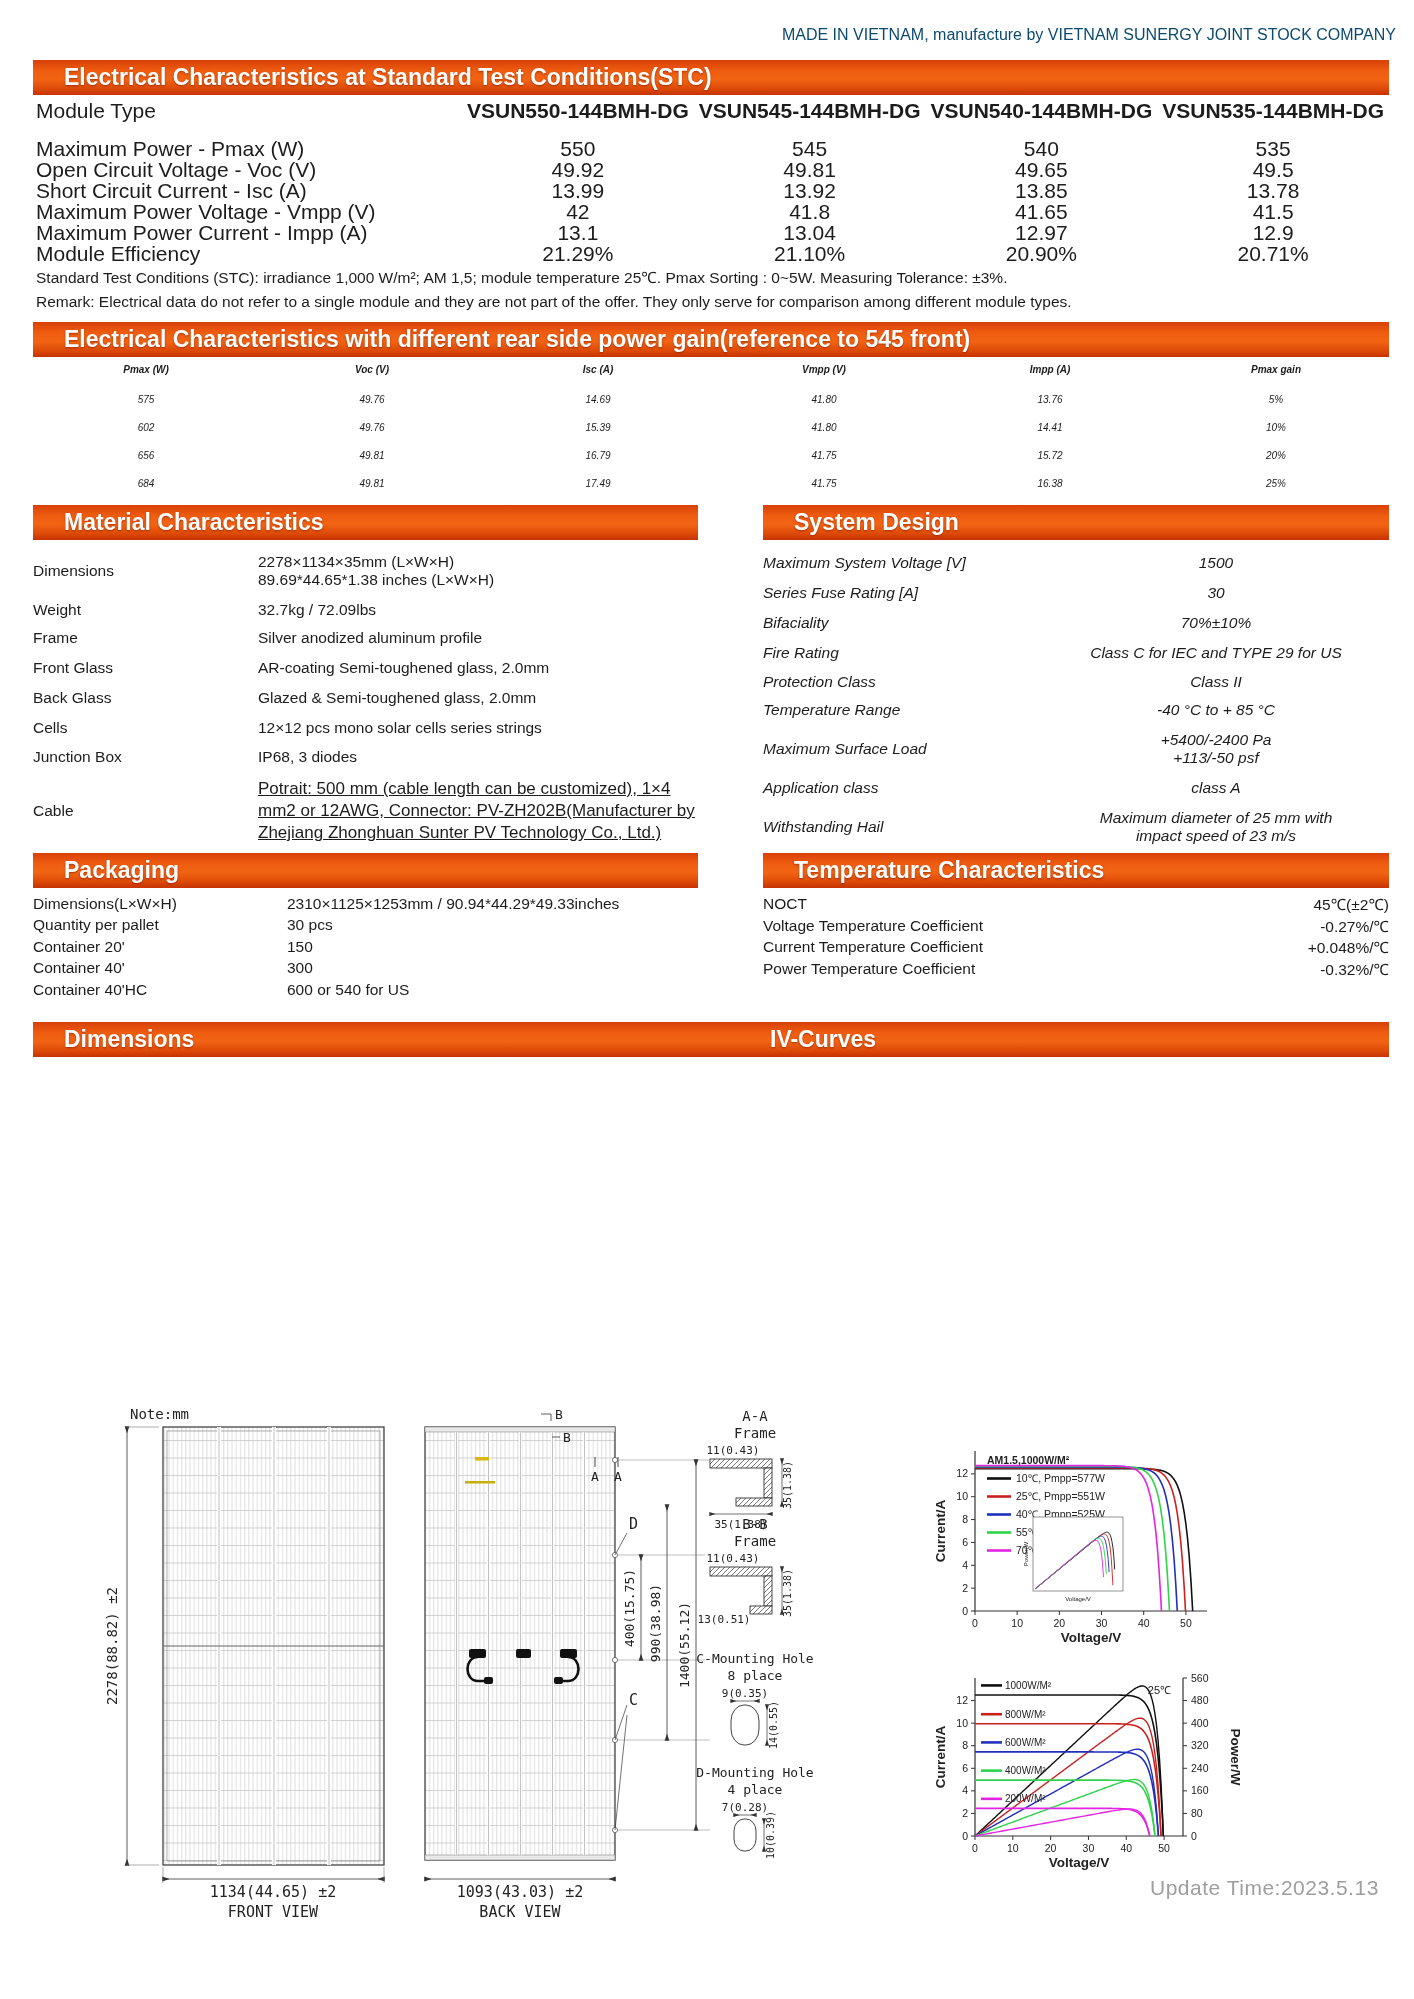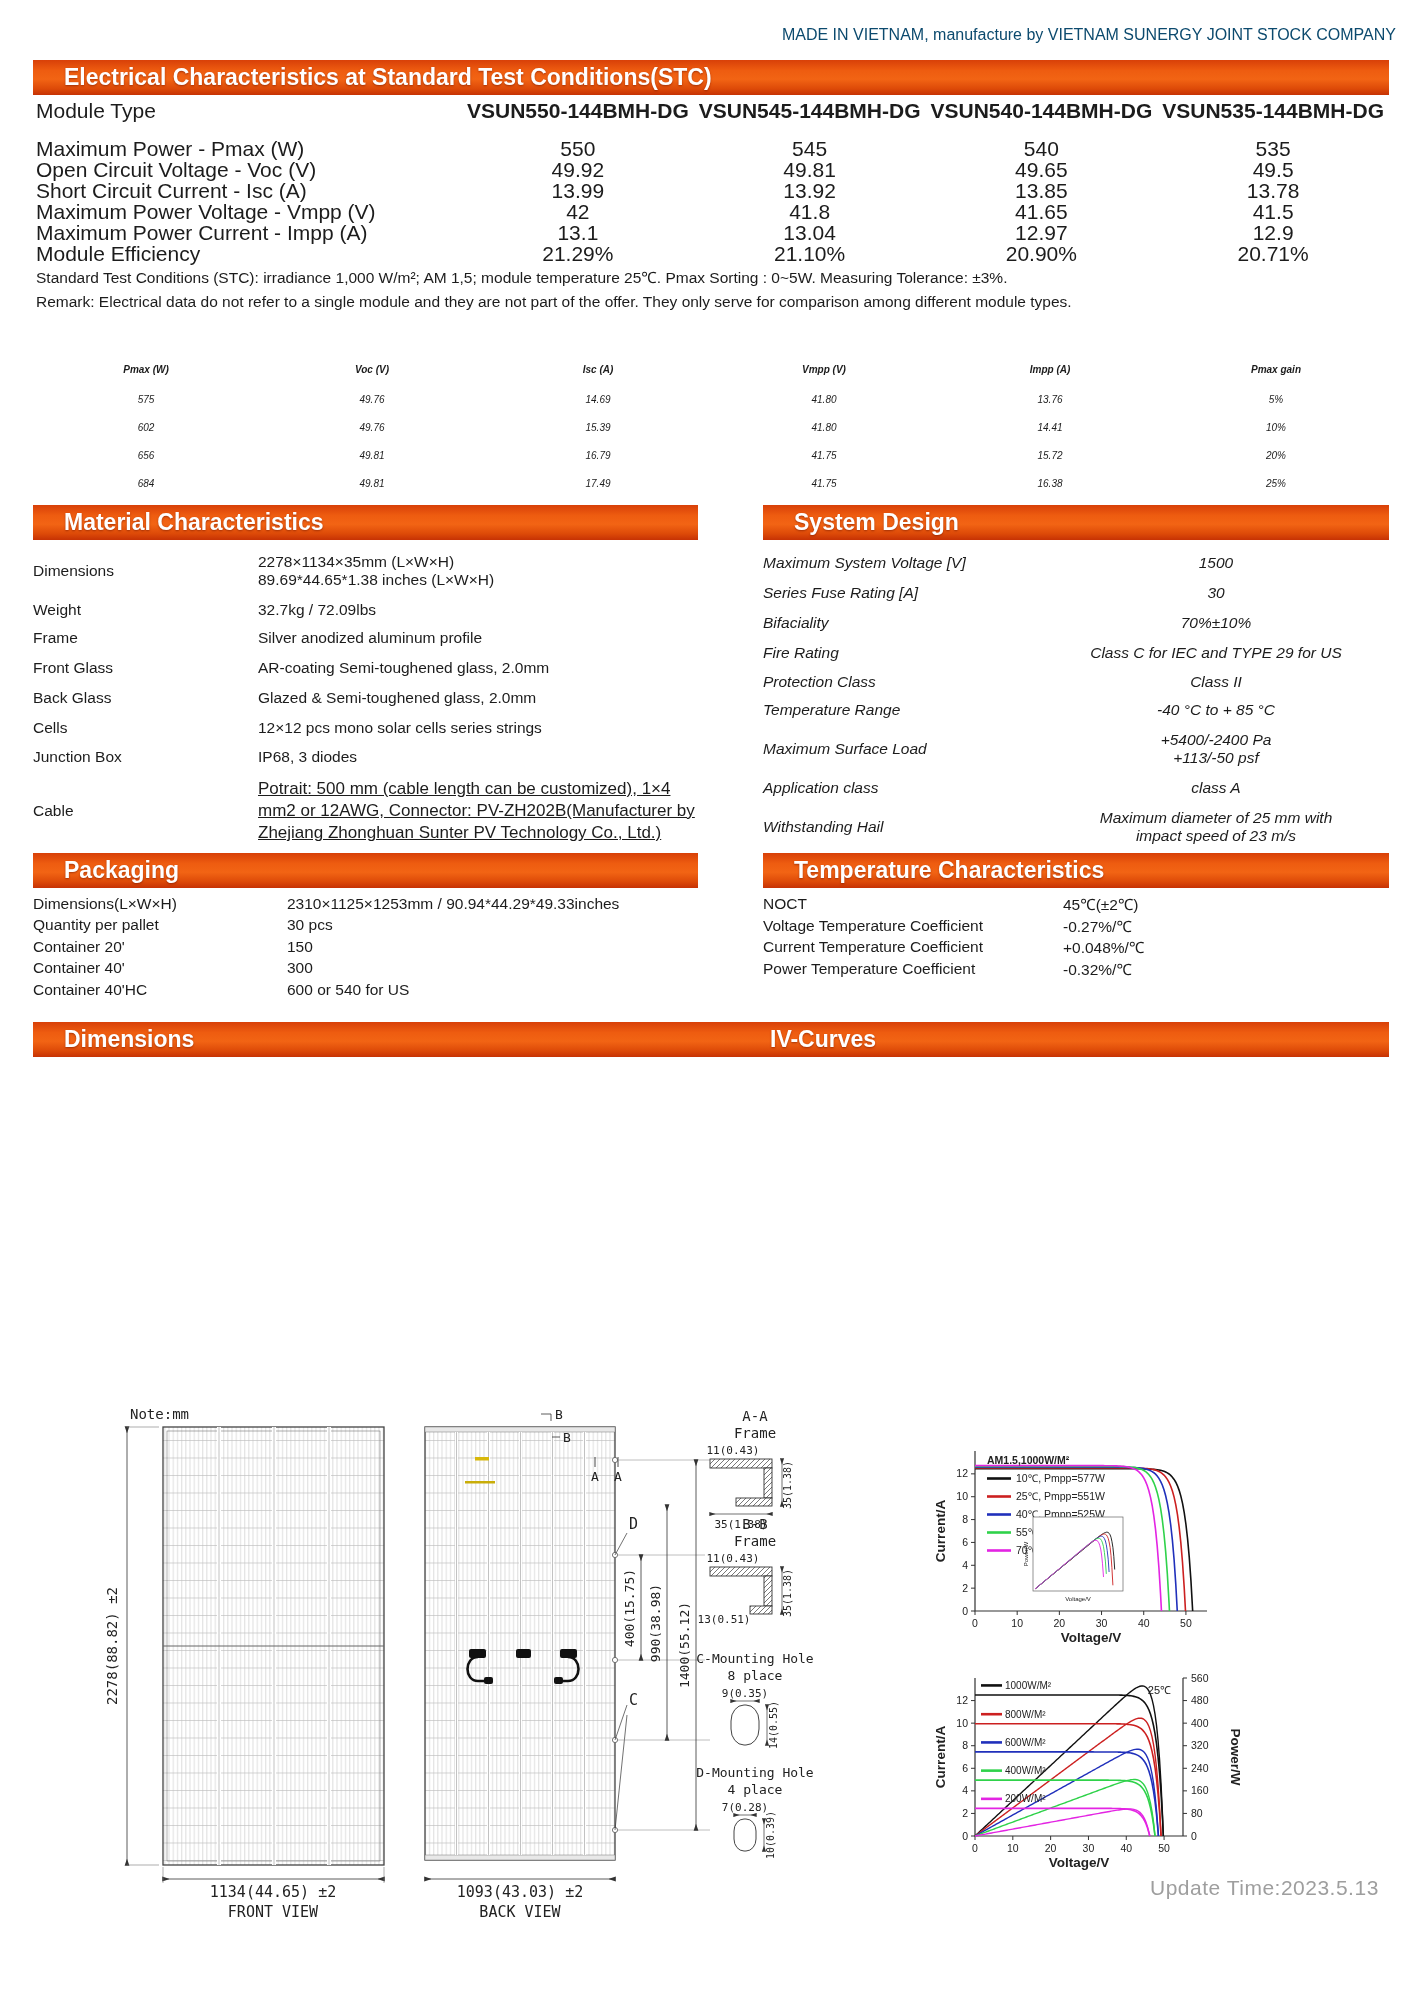--- a/index.html
+++ b/index.html
@@ -23,21 +23,21 @@
   .grid-gain{position:absolute;left:33px;top:358px;width:1356px;font-size:10px;font-style:italic;}
   .gain-row{display:grid;grid-template-columns:repeat(6,1fr);height:28px;line-height:28px;}
   .gain-row.head{height:24px;line-height:24px;margin-bottom:4px;}
   .colL{position:absolute;left:33px;width:665px;font-size:15.5px;}
   .colR{position:absolute;left:763px;width:626px;font-size:15.5px;}
   .mrow{display:grid;grid-template-columns:225px 1fr;align-items:center;}
   .srow{display:grid;grid-template-columns:280px 1fr;align-items:center;font-style:italic;}
   .srow .val{text-align:center;}
   .prow{display:grid;grid-template-columns:254px 1fr;align-items:center;height:21.5px;}
   .trow{display:grid;grid-template-columns:300px 1fr;align-items:center;height:21.5px;}
-  .trow .val{text-align:left;}
+  .trow .val{text-align:right;}
   .small{font-size:17px;line-height:22px;text-decoration:underline;}
   .iv-label{position:absolute;left:737px;top:0;}
   .caption{position:absolute;left:955px;top:1862px;font-size:17px;font-weight:600;color:#2a2a2a;}
   .update{position:absolute;left:1150px;top:1876px;font-size:21px;color:#9e9e9e;letter-spacing:.5px;}
   svg text{font-family:"DejaVu Sans Mono",monospace;fill:#222;}
   svg.chart text{font-family:"Liberation Sans",sans-serif;}
 </style>
 </head>
 <body>
 
@@ -97,20 +97,23 @@
       <div class="c">21.10%</div>
       <div class="c">20.90%</div>
       <div class="c">20.71%</div>
     </div>
   </div>
   <div class="notes">
     <div>Standard Test Conditions (STC): irradiance 1,000 W/m²; AM 1,5; module temperature 25℃. Pmax Sorting : 0~5W. Measuring Tolerance: ±3%.</div>
     <div>Remark: Electrical data do not refer to a single module and they are not part of the offer. They only serve for comparison among different module types.</div>
   </div>
 
+  <div class="bar" style="top:322px">
+    <div class="t">Electrical Characteristics with different rear side power gain(reference to 545 front)</div>
+  </div>
   <div class="grid-gain">
     <div class="gain-row head">
       <div class="c b">Pmax (W)</div>
       <div class="c b">Voc (V)</div>
       <div class="c b">Isc (A)</div>
       <div class="c b">Vmpp (V)</div>
       <div class="c b">Impp (A)</div>
       <div class="c b">Pmax gain</div>
     </div>
     <div class="gain-row">

